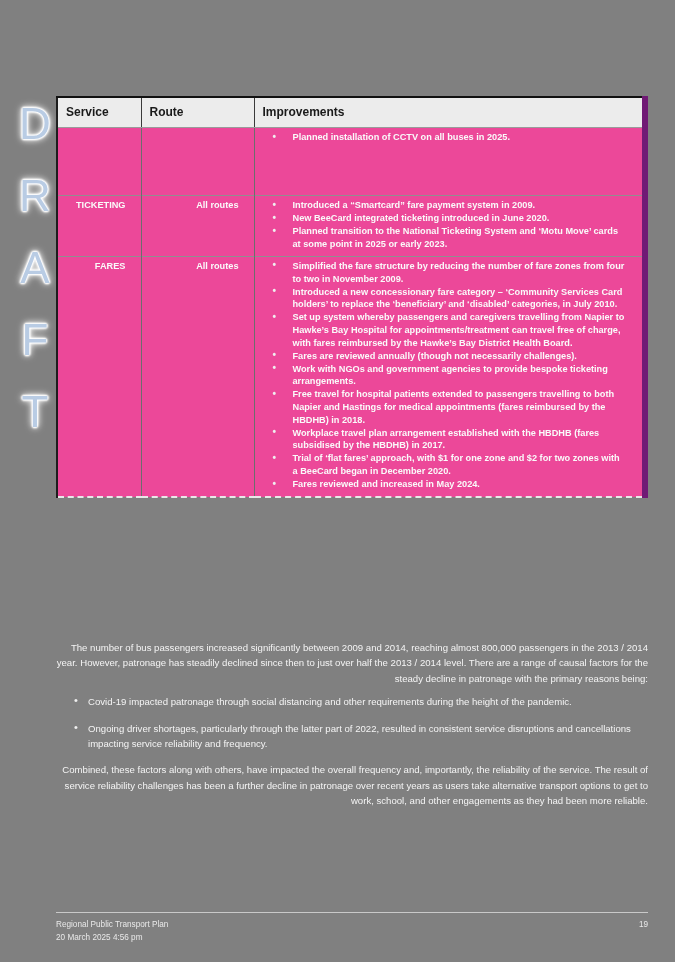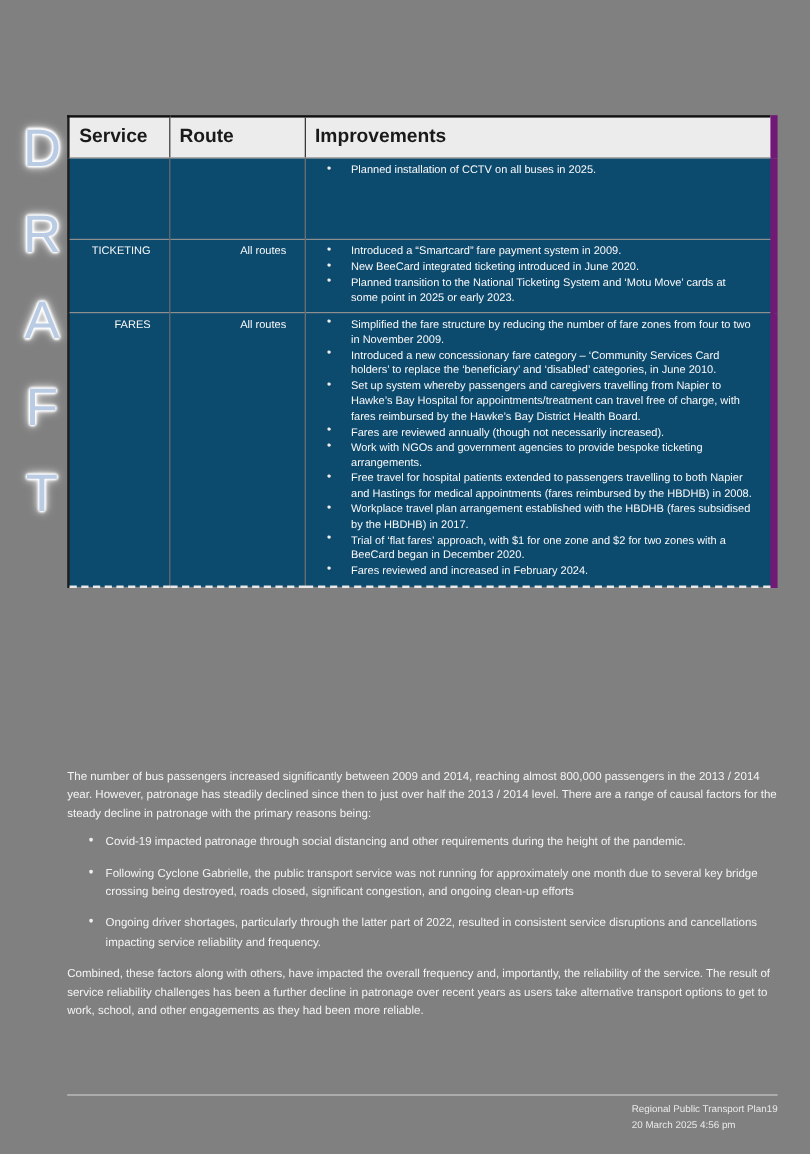--- a/index.html
+++ b/index.html
@@ -51,39 +51,40 @@
     z-index: 2;
   }
   #improvements-table col.c-service { width: 84px; }
   #improvements-table col.c-route   { width: 113px; }
   #improvements-table col.c-impr    { width: 391px; }
 
   #improvements-table th {
     background: #ececec;
     color: #1a1a1a;
     font-weight: bold;
-    font-size: 16px;
+    font-size: 12px;
     text-align: left;
     padding: 7px 8px 8px 8px;
     border-left: 1px solid #3a3a3a;
     border-right: 1px solid #3a3a3a;
     border-top: 2px solid #111111;
     border-bottom: 1px solid #9a9a9a;
     vertical-align: middle;
   }
   #improvements-table td {
-    background: #0c4a6e;
+    background: #ec4899;
     color: #fafafa;
     font-size: 9.2px;
     line-height: 12.6px;
     padding: 3px 15px 5px 8px;
     vertical-align: top;
     border-left: 1px solid #6d6d6d;
     border-right: 1px solid #6d6d6d;
     border-top: 1px solid #8f8f8f;
+    font-weight: bold;
   }
   #improvements-table td.svc,
   #improvements-table td.rte {
     font-size: 9.2px;
     white-space: nowrap;
     text-align: right;
   }
   #improvements-table tr.row-first td {
     border-top: none;
   }
@@ -118,21 +119,21 @@
     left: 56px;
     top: 640px;
     width: 592px;
     z-index: 2;
   }
   .body-para {
     font-size: 9.6px;
     line-height: 15.4px;
     color: #f4f4f4;
     margin: 0 0 8px 0;
-    text-align: left;
+    text-align: right;
   }
   #body-bullets {
     margin: 0 0 6px 0;
     padding: 0;
     list-style: none;
   }
   #body-bullets > li {
     position: relative;
     padding-left: 32px;
     margin-bottom: 11px;
@@ -157,21 +158,21 @@
     width: 592px;
     z-index: 2;
   }
   #footer-rule {
     height: 0;
     border-top: 1px solid #c9c9c9;
     margin-bottom: 5px;
   }
   #footer-row {
     display: flex;
-    justify-content: flex-end;
+    justify-content: space-between;
     align-items: baseline;
   }
   .footer-text {
     font-size: 8.2px;
     line-height: 13px;
     color: #e9e9e9;
   }
   #footer-left { display: flex; flex-direction: column; }
 </style>
 </head>
@@ -222,39 +223,38 @@
         </ul>
       </td>
     </tr>
 
     <tr class="row-last">
       <td class="svc tbl-outer-left">FARES</td>
       <td class="rte">All routes</td>
       <td class="tbl-outer-right">
         <ul class="cell-bullets">
           <li>Simplified the fare structure by reducing the number of fare zones from four to two in November 2009.</li>
-          <li>Introduced a new concessionary fare category – ‘Community Services Card holders’ to replace the ‘beneficiary’ and ‘disabled’ categories, in June 2010.</li>
+          <li>Introduced a new concessionary fare category – ‘Community Services Card holders’ to replace the ‘beneficiary’ and ‘disabled’ categories, in July 2010.</li>
           <li>Set up system whereby passengers and caregivers travelling from Napier to Hawke’s Bay Hospital for appointments/treatment can travel free of charge, with fares reimbursed by the Hawke’s Bay District Health Board.</li>
-          <li>Fares are reviewed annually (though not necessarily increased).</li>
+          <li>Fares are reviewed annually (though not necessarily challenges).</li>
           <li>Work with NGOs and government agencies to provide bespoke ticketing arrangements.</li>
-          <li>Free travel for hospital patients extended to passengers travelling to both Napier and Hastings for medical appointments (fares reimbursed by the HBDHB) in 2008.</li>
+          <li>Free travel for hospital patients extended to passengers travelling to both Napier and Hastings for medical appointments (fares reimbursed by the HBDHB) in 2018.</li>
           <li>Workplace travel plan arrangement established with the HBDHB (fares subsidised by the HBDHB) in 2017.</li>
           <li>Trial of ‘flat fares’ approach, with $1 for one zone and $2 for two zones with a BeeCard began in December 2020.</li>
-          <li>Fares reviewed and increased in February 2024.</li>
+          <li>Fares reviewed and increased in May 2024.</li>
         </ul>
       </td>
     </tr>
   </tbody>
 </table>
 
 <div id="body-content">
   <p class="body-para">The number of bus passengers increased significantly between 2009 and 2014, reaching almost 800,000 passengers in the 2013 / 2014 year. However, patronage has steadily declined since then to just over half the 2013 / 2014 level.  There are a range of causal factors for the steady decline in patronage with the primary reasons being:</p>
   <ul id="body-bullets">
     <li>Covid-19 impacted patronage through social distancing and other requirements during the height of the pandemic.</li>
-    <li>Following Cyclone Gabrielle, the public transport service was not running for approximately one month due to several key bridge crossing being destroyed, roads closed, significant congestion, and ongoing clean-up efforts</li>
     <li>Ongoing driver shortages, particularly through the latter part of 2022, resulted in consistent service disruptions and cancellations impacting service reliability and frequency.</li>
   </ul>
   <p class="body-para">Combined, these factors along with others, have impacted the overall frequency and, importantly, the reliability of the service. The result of service reliability challenges has been a further decline in patronage over recent years as users take alternative transport options to get to work, school, and other engagements as they had been more reliable.</p>
 </div>
 
 <div id="page-footer">
   <div id="footer-rule"></div>
   <div id="footer-row">
     <div id="footer-left">
       <span class="footer-text">Regional Public Transport Plan</span>

